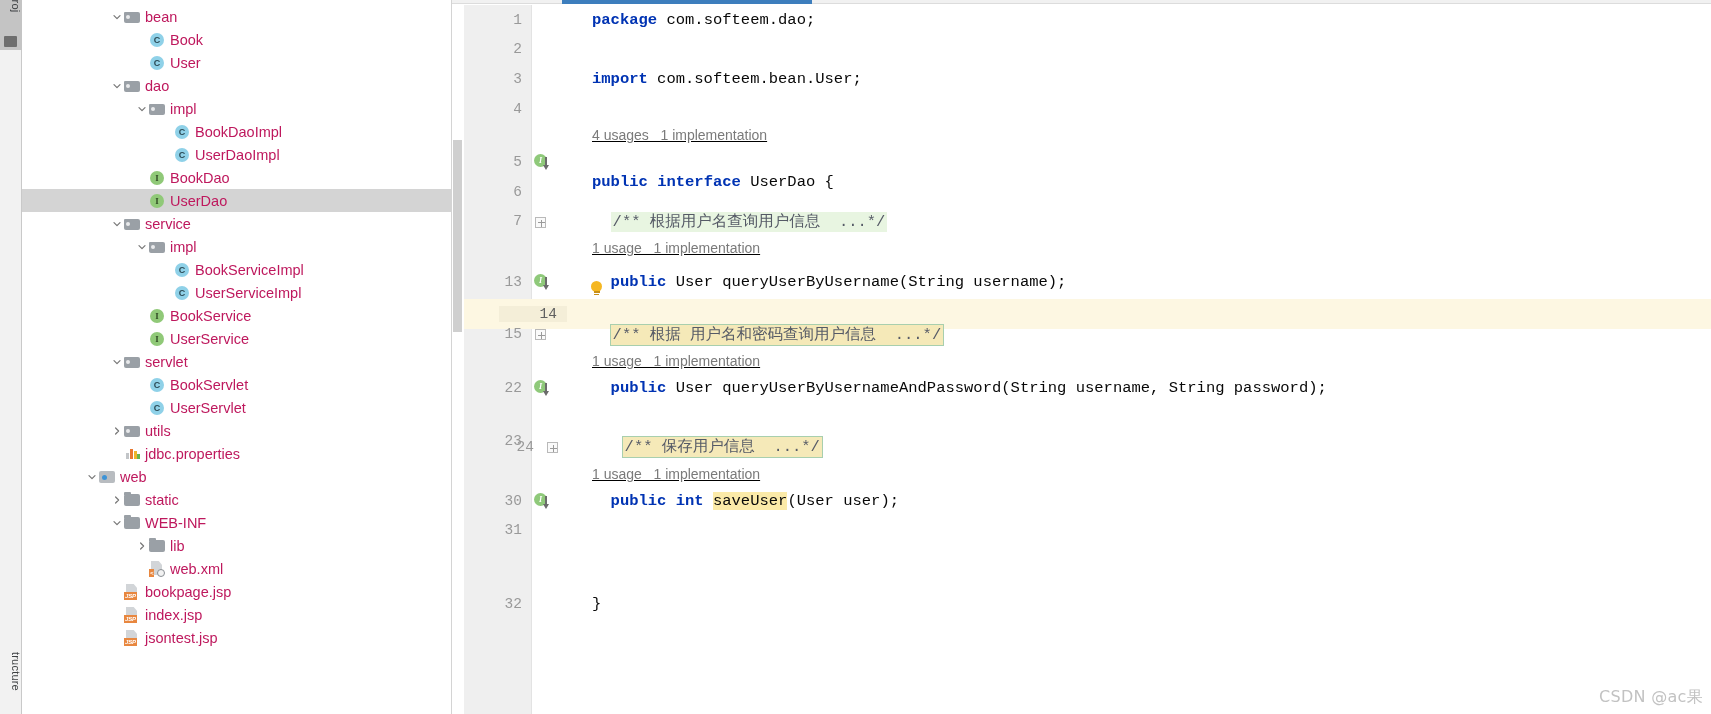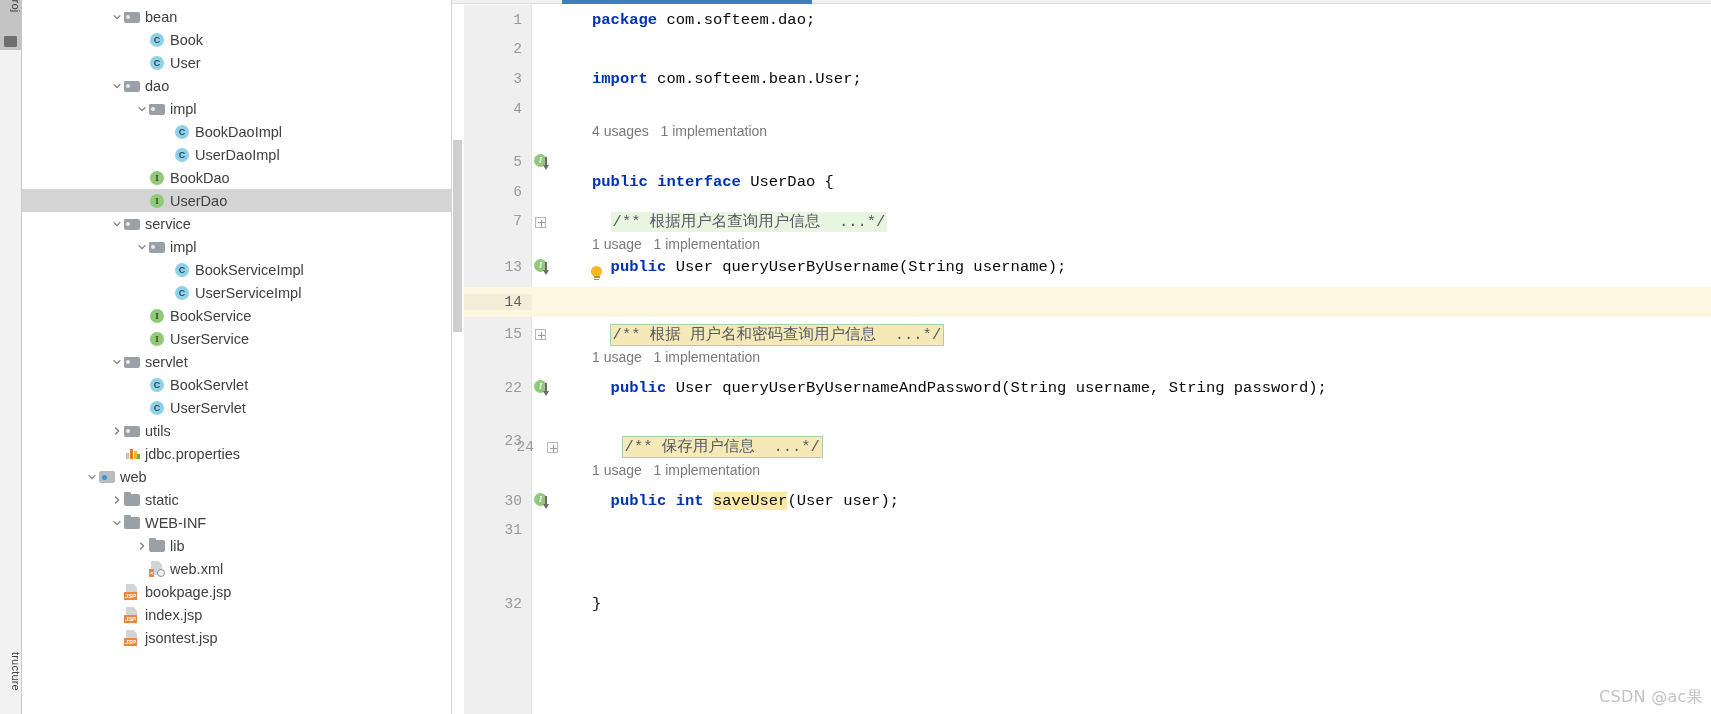--- a/index.html
+++ b/index.html
@@ -158,21 +158,21 @@
     color: #ffffff; letter-spacing: -.2px;
     font-family: "Liberation Sans", sans-serif;
   }
   .ic-file .tag.jsp { background: #e8873f; }
   .ic-file .tag.xml { background: #e8873f; }
   .ic-file .globe {
     position: absolute; left: 8px; bottom: 0px;
     width: 8px; height: 8px; border-radius: 50%;
     border: 1.2px solid #8a8f94; background: #f2f2f2;
   }
-  .lbl { font-size: 14.5px; color: #404040; }
+  .lbl { font-size: 14.5px; color: #be185d; }
 
   
   .editor {
     flex: 1 1 auto; height: 714px;
     position: relative; background: #ffffff;
     overflow: hidden;
   }
   .tabstrip {
     height: 4px; width: 100%;
     background: #f1f1f1;
@@ -292,21 +292,21 @@
     width: 6px; height: 2px; background: #c79018;
   }
   .bulb .base2 {
     position: absolute; left: 4px; top: 13px;
     width: 5px; height: 1.5px; background: #c79018;
   }
 
   
   .hint {
     position: absolute; left: 0; right: 16px; height: 24px;
-    display: flex; align-items: flex-start;
+    display: flex; align-items: center; text-decoration: underline;
   }
   .hint .pad { width: 90px; flex: 0 0 90px; }
   .hint .txt {
     padding-left: 38px;
     font-family: "Liberation Sans", sans-serif;
     font-size: 14px; color: #7a7a7a;
     white-space: pre;
   }
 
   
@@ -633,31 +633,31 @@
             <span class="num">7</span>
             <span class="gmark">
               <span class="fold-box"></span>
             </span>
             <span class="content" style="position:relative;"><span class="plain">  </span><span class="cmt hl-green">/** 根据用户名查询用户信息  ...*/</span></span>
           </div>
           <div class="hint" style="top: 231.2px;">
             <span class="pad"></span>
             <span class="txt">1 usage   1 implementation</span>
           </div>
-          <div class="line" style="top: 247px;">
+          <div class="line" style="top: 262px;">
             <span class="num">13</span>
             <span class="gmark">
               <span class="impl-marker">
                 <i class="dot"></i>
                 <i class="arr"></i>
               </span>
             </span>
             <span class="content" style="position:relative;"><span class="bulb"><i class="glass"></i><i class="base"></i><i class="base2"></i></span><span class="plain">  </span><span class="kw">public</span><span class="plain"> User queryUserByUsername(String username);</span></span>
           </div>
-          <div class="line hl-row cur" style="top: 282px;">
+          <div class="line hl-row cur" style="top: 294px; padding-left: 35px;">
             <span class="num">14</span>
             <span class="gmark"></span>
             <span class="content" style="position:relative;"></span>
           </div>
           <div class="line" style="top: 314.4px;">
             <span class="num">15</span>
             <span class="gmark">
               <span class="fold-box"></span>
             </span>
             <span class="content" style="position:relative;"><span class="plain">  </span><span class="cmt hl-yellow">/** 根据 用户名和密码查询用户信息  ...*/</span></span>

